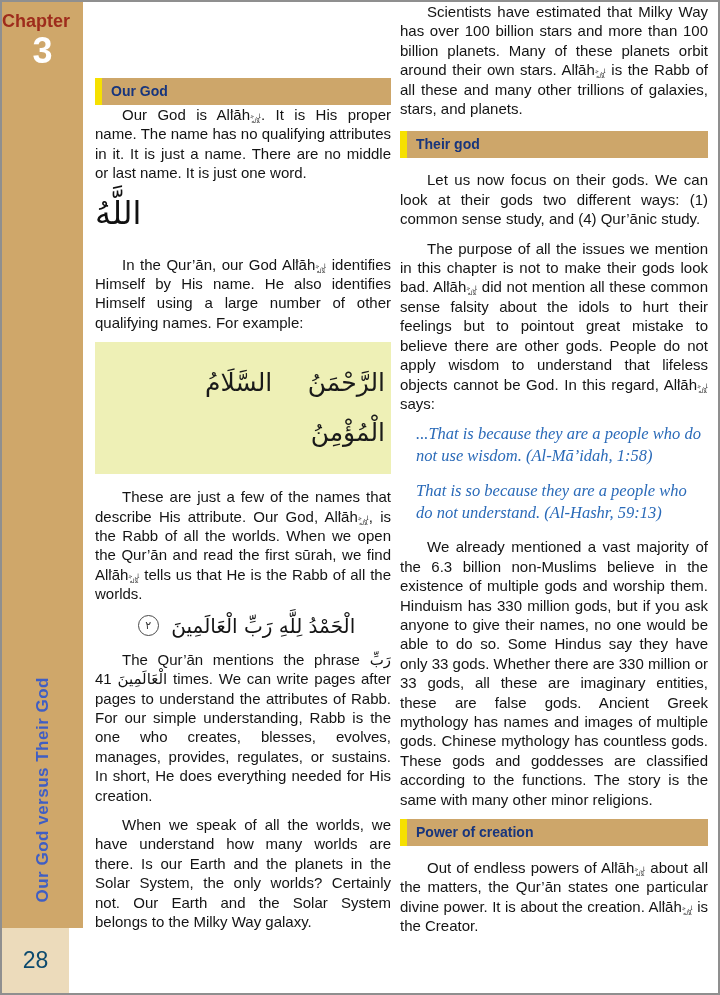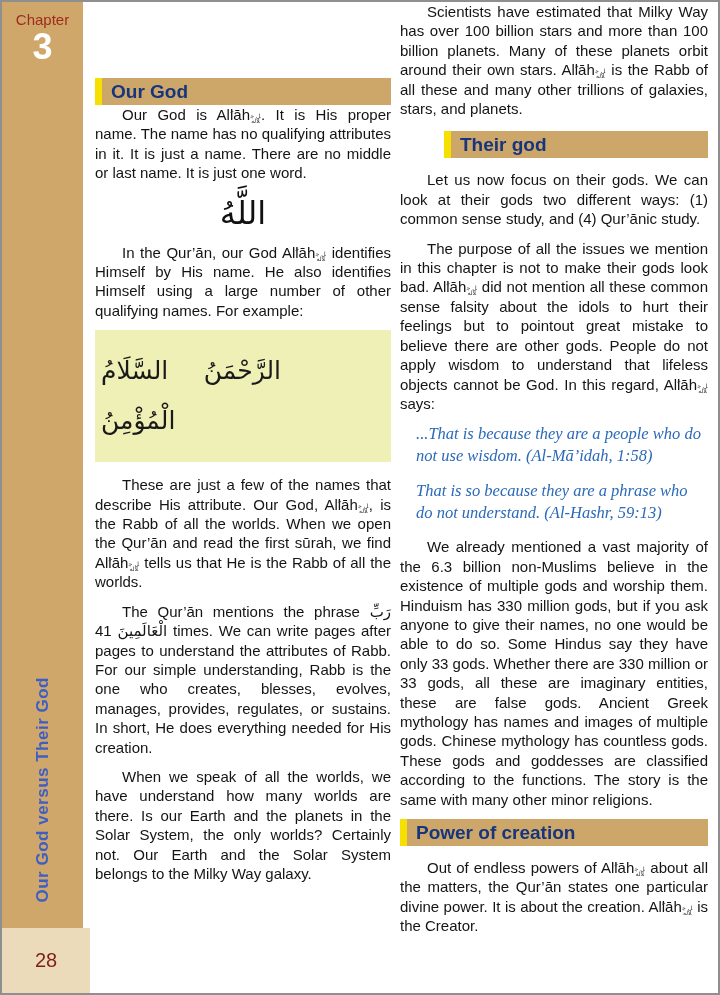--- a/index.html
+++ b/index.html
@@ -8,78 +8,78 @@
     background:#ffffff; border:2px solid #8f8f8f; box-sizing:border-box;
     font-family:"Liberation Sans","DejaVu Sans",sans-serif; color:#141414;
     overflow:hidden;
   }
   
   .chapter-strip {
     position:absolute; left:0; top:0; width:81px; height:926px;
     background:#cfa76a;
   }
   .chapter-label {
-    text-align:center; margin-top:9px; font-size:15px; font-weight:normal; color:#9e2c1c;
+    margin-top:9px; font-size:18px; font-weight:bold; color:#9e2c1c;
   }
   .chapter-number {
     text-align:center; margin-top:-2px; font-size:36px; font-weight:bold; color:#ffffff;
   }
   .vertical-title {
     position:absolute; bottom:26px; left:50%;
     writing-mode:vertical-rl; transform:translateX(-50%) rotate(180deg);
     font-size:17px; font-weight:bold; color:#3f5ec4; letter-spacing:0.5px;
     white-space:nowrap;
   }
   .pagenum-block {
-    position:absolute; left:0; top:926px; width:88px; height:65px;
+    position:absolute; left:0; top:926px; width:67px; height:65px;
     background:#ecdbbb; display:flex; align-items:center; justify-content:center;
-    font-size:20px; color:#7f1d1d;
+    font-size:23px; color:#0c4a6e;
   }
   
   .col { position:absolute; top:0; }
   .col-left  { left:93px;  width:296px; }
   .col-right { left:398px; width:308px; }
   .section-header {
     background:#cda66a; border-left:7px solid #f6e000; color:#17357d;
-    font-size:19px; font-weight:bold; line-height:27px; height:27px;
+    font-size:14px; font-weight:bold; line-height:27px; height:27px;
     padding-left:9px; margin:0;
   }
   p.body {
     margin:0 0 10px 0; font-size:15px; line-height:19.4px;
     text-align:justify; text-indent:27px; color:#141414;
   }
   .arabic { font-family:"DejaVu Sans",sans-serif; direction:rtl; unicode-bidi:isolate; }
   .allah-calligraphy {
-    text-align:center; font-size:32px; line-height:40px; margin:4px 0 10px;
+    text-align:left; font-size:32px; line-height:40px; margin:4px 0 22px;
     color:#111111;
   }
   .names-box { background:#eef0b6; padding:16px 6px; margin:3px 0 13px; }
   .names-row {
-    text-align:left; font-size:25px; line-height:50px; word-spacing:1.1em;
+    text-align:right; font-size:25px; line-height:50px; word-spacing:1.1em;
     color:#1a1a1a;
   }
   .verse-line { text-align:center; direction:rtl; font-size:20px; margin:4px 0 12px; }
   .verse-num {
     display:inline-block; width:19px; height:19px; border:1.5px solid #4a4a4a;
     border-radius:50%; font-size:11px; line-height:18px; text-align:center;
     vertical-align:4px; margin:0 7px; color:#333;
   }
   .quote {
     font-family:"Liberation Serif","DejaVu Serif",serif; font-style:italic;
     color:#2a6ab8; font-size:16.5px; line-height:21.5px;
     margin:0 4px 14px 16px; text-align:left;
   }
   .honorific {
     display:inline-block; width:11px; font-size:6px; line-height:5px;
     vertical-align:-3px; text-align:center; color:#333; direction:rtl;
     word-break:break-all; font-family:"DejaVu Sans",sans-serif;
   }
   .sp1 { margin-top:76px; }   
   .sp2 { margin-top:66px; }   
-  .hdr-their { margin-top:13px; margin-bottom:12px;margin-left:44px; }
+  .hdr-their { margin-top:13px; margin-bottom:12px; }
   .hdr-power { margin-top:6px; margin-bottom:12px; }
   .p-after-hdr { margin-top:12px; }
 </style>
 </head>
 <body>
 
 <div class="page">
 
   <div class="chapter-strip">
     <div class="chapter-label">Chapter</div>
@@ -92,29 +92,33 @@
 
   <div class="col col-left">
     <h2 class="section-header sp1">Our God</h2>
     <p class="body p-after-hdr">Our God is Allāh<span class="honorific">جل جلاله</span>. It is His proper name. The name has no qualifying attributes in it. It is just a name. There are no middle or last name. It is just one word.</p>
     <div class="allah-calligraphy arabic">اللَّهُ</div>
     <p class="body">In the Qur’ān, our God Allāh<span class="honorific">جل جلاله</span> identifies Himself by His name. He also identifies Himself using a large number of other qualifying names. For example:</p>
     <div class="names-box">
       <div class="names-row arabic">الرَّحْمَنُ السَّلَامُ الْمُؤْمِنُ</div>
     </div>
     <p class="body">These are just a few of the names that describe His attribute. Our God, Allāh<span class="honorific">جل جلاله</span>, is the Rabb of all the worlds. When we open the Qur’ān and read the first sūrah, we find Allāh<span class="honorific">جل جلاله</span>  tells us that He is the Rabb of all the worlds.</p>
+    <div class="verse-line">
+      <span class="arabic">الْحَمْدُ لِلَّهِ رَبِّ الْعَالَمِينَ</span>
+      <span class="verse-num">٢</span>
+    </div>
     <p class="body">The Qur’ān mentions the phrase رَبِّ الْعَالَمِينَ 41 times. We can write pages after pages to understand the attributes of Rabb. For our simple understanding, Rabb is the one who creates, blesses, evolves, manages, provides, regulates, or sustains. In short, He does everything needed for His creation.</p>
     <p class="body">When we speak of all the worlds, we have understand how many worlds are there. Is our Earth and the planets in the Solar System, the only worlds? Certainly not. Our Earth and the Solar System belongs to the Milky Way galaxy.</p>
   </div>
 
   <div class="col col-right">
     <p class="body sp2">Scientists have estimated that Milky Way has over 100 billion stars and more than 100 billion planets. Many of these planets orbit around their own stars. Allāh<span class="honorific">جل جلاله</span> is the Rabb of all these and many other trillions of galaxies, stars, and planets.</p>
     <h2 class="section-header hdr-their">Their god</h2>
     <p class="body">Let us now focus on their gods. We can look at their gods two different ways: (1) common sense study, and (4) Qur’ānic study.</p>
     <p class="body">The purpose of all the issues we mention in this chapter is not to make their gods look bad. Allāh<span class="honorific">جل جلاله</span> did not mention all these common sense falsity about the idols to hurt their feelings but to pointout great mistake to believe there are other gods. People do not apply wisdom to understand that lifeless objects cannot be God. In this regard, Allāh<span class="honorific">جل جلاله</span> says:</p>
     <p class="quote">...That is because they are a people who do not use wisdom. (Al-Mā’idah, 1:58)</p>
-    <p class="quote">That is so because they are a phrase who do not understand. (Al-Hashr, 59:13)</p>
+    <p class="quote">That is so because they are a people who do not understand. (Al-Hashr, 59:13)</p>
     <p class="body">We already mentioned a vast majority of the 6.3 billion non-Muslims believe in the existence of multiple gods and worship them. Hinduism has 330 million gods, but if you ask anyone to give their names, no one would be able to do so. Some Hindus say they have only 33 gods. Whether there are 330 million or 33 gods, all these are imaginary entities, these are false gods. Ancient Greek mythology has names and images of multiple gods. Chinese mythology has countless gods. These gods and goddesses are classified according to the functions. The story is the same with many other minor religions.</p>
     <h2 class="section-header hdr-power">Power of creation</h2>
     <p class="body">Out of endless powers of Allāh<span class="honorific">جل جلاله</span> about all the matters, the Qur’ān states one particular divine power. It is about the creation. Allāh<span class="honorific">جل جلاله</span> is the Creator.</p>
   </div>
 
 </div>
 
 </body></html>

